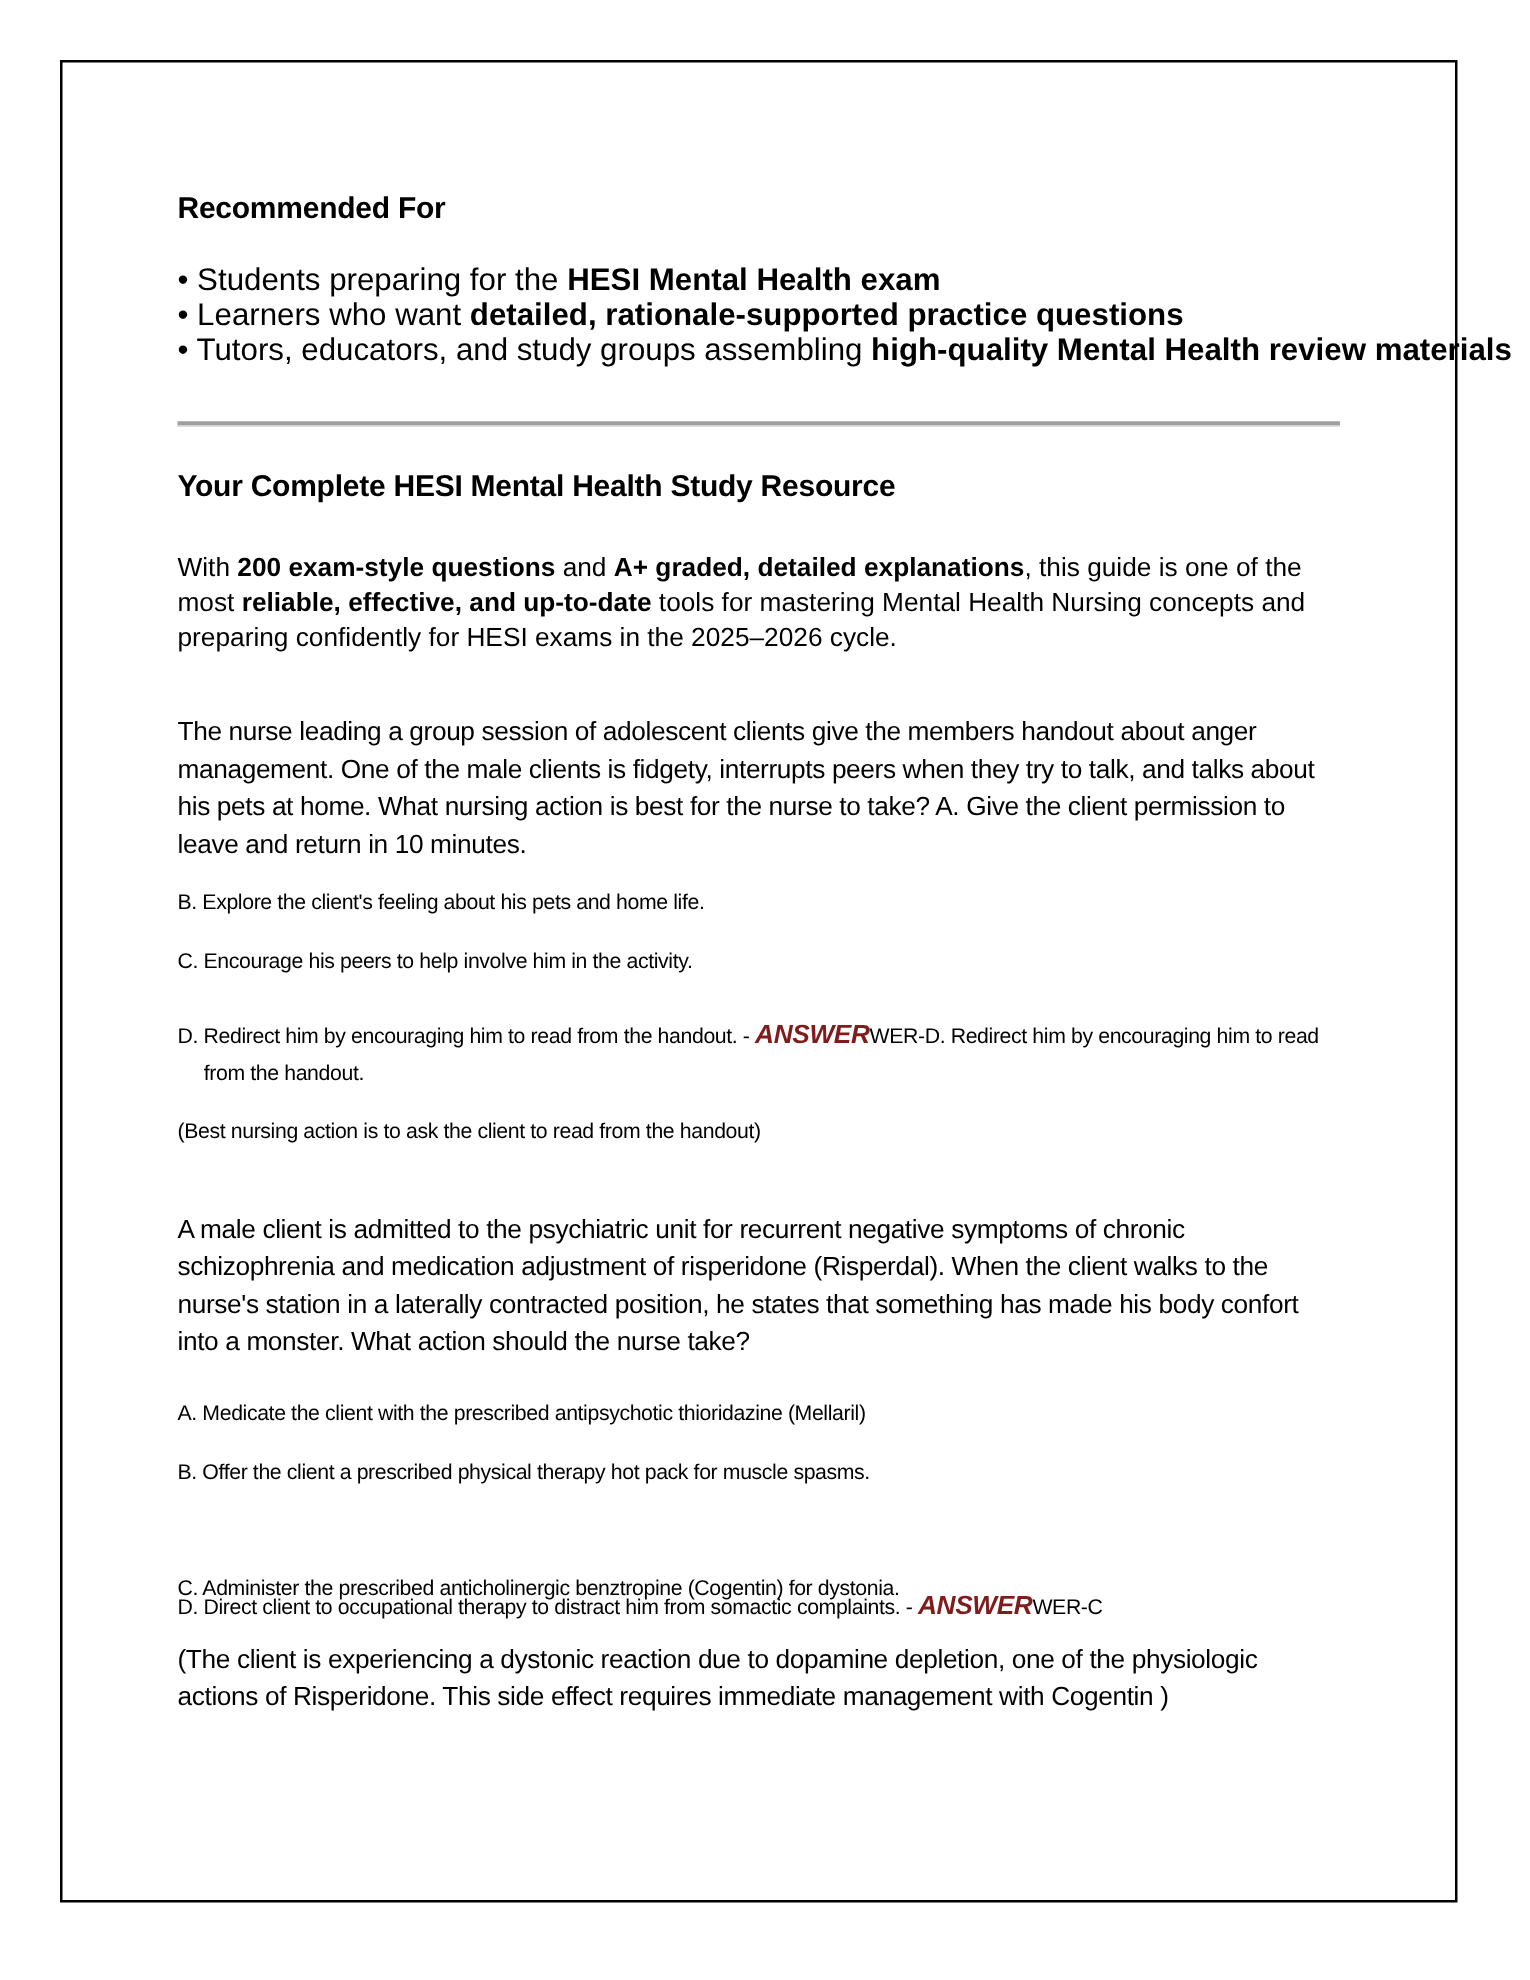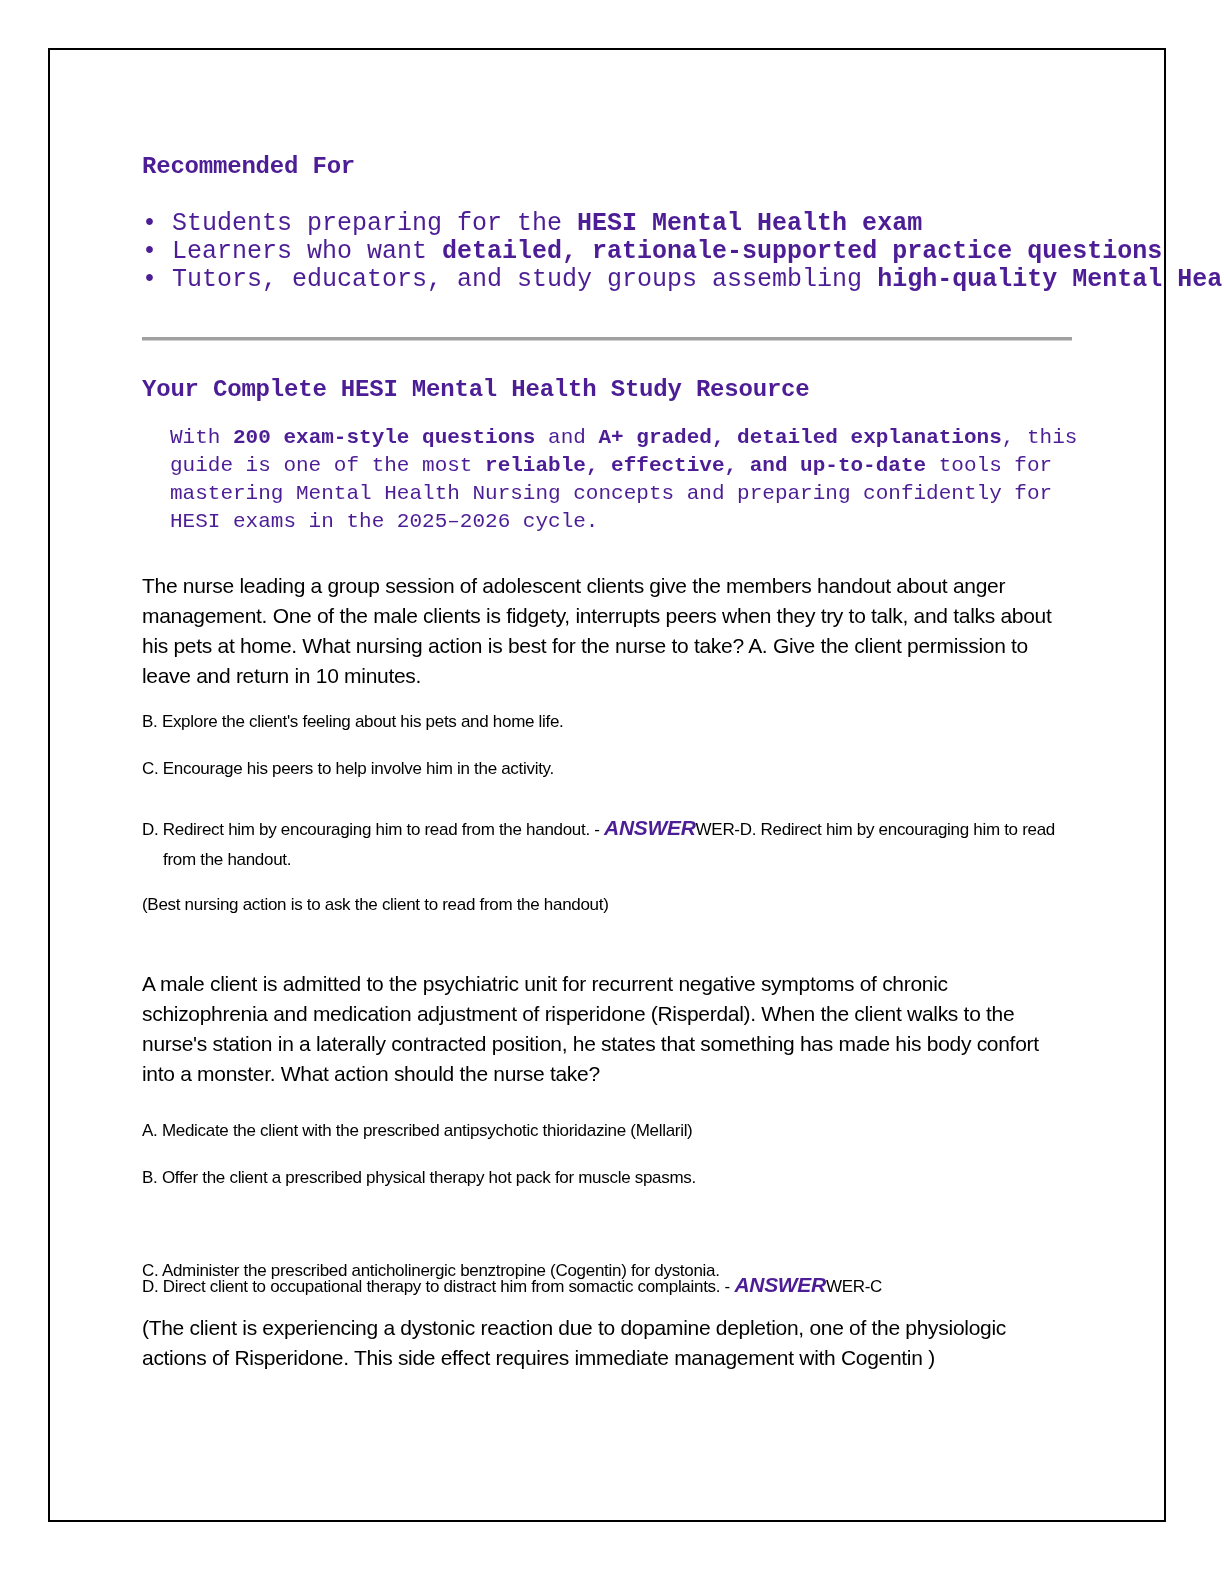--- a/index.html
+++ b/index.html
@@ -3,31 +3,31 @@
   <meta charset="utf-8">
   <style>
     html, body { margin: 0; padding: 0; background: #ffffff; }
     body { width: 1224px; height: 1584px; position: relative; overflow: hidden; }
     .page-frame {
       position: absolute; left: 48px; top: 48px;
       width: 1114px; height: 1470px;
       border: 2px solid #000000;
       box-sizing: content-box;
     }
-    .serif { font-family: Liberation Mono, monospace; color: #4c1d95; }
+    .serif { font-family: Liberation Sans, sans-serif; color: #000000; }
     .sans { font-family: "Liberation Sans", "DejaVu Sans", sans-serif; color: #000; }
     .abs { position: absolute; left: 142px; white-space: nowrap; }
     .h2 { font-size: 24px; font-weight: bold; letter-spacing: -0.2px; }
     .bullet { font-size: 25px; line-height: 28px; }
     .intro { font-size: 21px; line-height: 28px; white-space: normal; width: 935px; }
     .rule { position: absolute; left: 142px; top: 337px; width: 930px; height: 3px; background: #a0a0a0; border-bottom: 1px solid #d0d0d0; }
     .q { font-size: 21px; line-height: 30px; white-space: normal; width: 930px; letter-spacing: -0.3px; }
     .opt { font-size: 17px; line-height: 30px; letter-spacing: -0.3px; }
     .hang { padding-left: 21px; text-indent: -21px; width: 900px; white-space: normal; }
-    .answer { color: #4c1d95; font-weight: bold; font-style: italic; font-size: 21px; }
+    .answer { color: #7f1d1d; font-weight: bold; font-style: italic; font-size: 21px; }
     b { font-weight: bold; }
   </style>
 </head>
 <body>
 
 <div class="page-frame"></div>
 
 <div class="abs serif h2" style="top:153px;">Recommended For</div>
 
 <div class="abs serif bullet" style="top:210px;">
@@ -37,21 +37,21 @@
   <span>• Learners who want </span><b>detailed, rationale-supported practice questions</b>
 </div>
 <div class="abs serif bullet" style="top:266px;">
   <span>• Tutors, educators, and study groups assembling </span><b>high-quality Mental Health review materials</b>
 </div>
 
 <div class="rule"></div>
 
 <div class="abs serif h2" style="top:376px;">Your Complete HESI Mental Health Study Resource</div>
 
-<div class="abs serif intro" style="top:424px;margin-left:28px;"><span>With </span><b>200 exam-style questions</b><span> and </span><b>A+ graded, detailed explanations</b><span>, this guide is one of the most </span><b>reliable, effective, and up-to-date</b><span> tools for mastering Mental Health Nursing concepts and preparing confidently for HESI exams in the 2025–2026 cycle.</span></div>
+<div class="abs serif intro" style="top:441px;"><span>With </span><b>200 exam-style questions</b><span> and </span><b>A+ graded, detailed explanations</b><span>, this guide is one of the most </span><b>reliable, effective, and up-to-date</b><span> tools for mastering Mental Health Nursing concepts and preparing confidently for HESI exams in the 2025–2026 cycle.</span></div>
 
 <div class="abs sans q" style="top:571px;">The nurse leading a group session of adolescent clients give the members handout about anger management. One of the male clients is fidgety, interrupts peers when they try to talk, and talks about his pets at home. What nursing action is best for the nurse to take? A. Give the client permission to leave and return in 10 minutes.</div>
 <div class="abs sans opt" style="top:707px;">B. Explore the client's feeling about his pets and home life.</div>
 <div class="abs sans opt" style="top:754px;">C. Encourage his peers to help involve him in the activity.</div>
 <div class="abs sans opt hang" style="top:813px;"><span>D. Redirect him by encouraging him to read from the handout. - </span><span class="answer">ANSWER</span><span>WER-D. Redirect him by encouraging him to read from the handout.</span></div>
 <div class="abs sans opt" style="top:890px;text-align:center;">(Best nursing action is to ask the client to read from the handout)</div>
 
 <div class="abs sans q" style="top:969px;">A male client is admitted to the psychiatric unit for recurrent negative symptoms of chronic schizophrenia and medication adjustment of risperidone (Risperdal). When the client walks to the nurse's station in a laterally contracted position, he states that something has made his body confort into a monster. What action should the nurse take?</div>
 <div class="abs sans opt" style="top:1116px;">A. Medicate the client with the prescribed antipsychotic thioridazine (Mellaril)</div>
 <div class="abs sans opt" style="top:1163px;">B. Offer the client a prescribed physical therapy hot pack for muscle spasms.</div>

